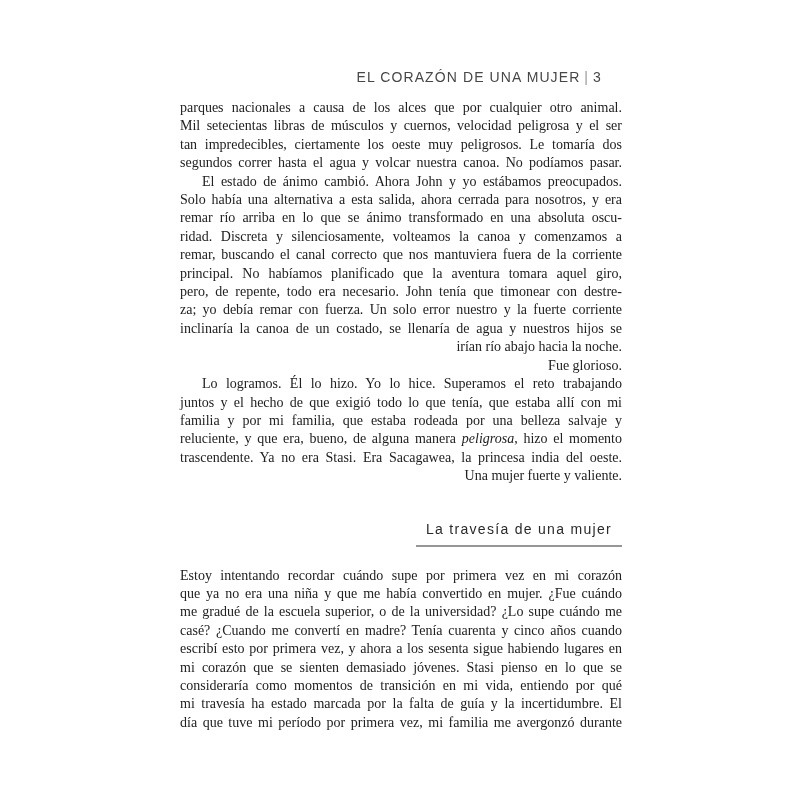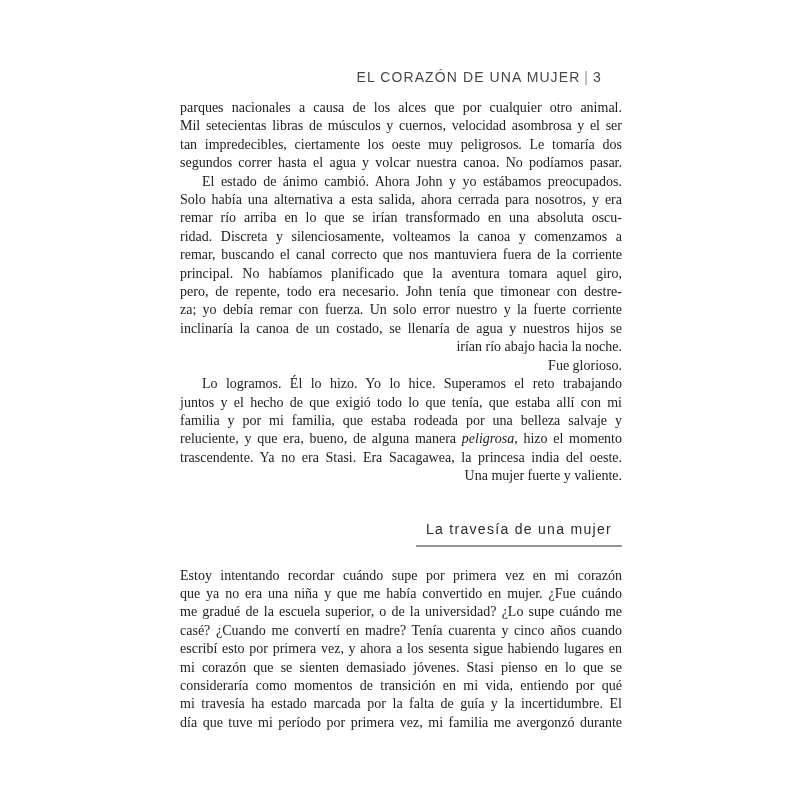--- a/index.html
+++ b/index.html
@@ -79,28 +79,28 @@
 <body>
 
 <div class="running-header">
   <span>EL CORAZÓN DE UNA MUJER</span><span class="sep">|</span><span>3</span>
 </div>
 
 <div id="text-block">
   <div id="paras-before">
       <div class="para">
         <div class="line jl">parques nacionales a causa de los alces que por cualquier otro animal.</div>
-        <div class="line jl">Mil setecientas libras de músculos y cuernos, velocidad asombrosa y el ser</div>
+        <div class="line jl">Mil setecientas libras de músculos y cuernos, velocidad peligrosa y el ser</div>
         <div class="line jl">tan impredecibles, ciertamente los oeste muy peligrosos. Le tomaría dos</div>
         <div class="line jl">segundos correr hasta el agua y volcar nuestra canoa. No podíamos pasar.</div>
       </div>
       <div class="para indent">
         <div class="line jl">El estado de ánimo cambió. Ahora John y yo estábamos preocupados.</div>
         <div class="line jl">Solo había una alternativa a esta salida, ahora cerrada para nosotros, y era</div>
-        <div class="line jl">remar río arriba en lo que se irían transformado en una absoluta oscu-</div>
+        <div class="line jl">remar río arriba en lo que se ánimo transformado en una absoluta oscu-</div>
         <div class="line jl">ridad. Discreta y silenciosamente, volteamos la canoa y comenzamos a</div>
         <div class="line jl">remar, buscando el canal correcto que nos mantuviera fuera de la corriente</div>
         <div class="line jl">principal. No habíamos planificado que la aventura tomara aquel giro,</div>
         <div class="line jl">pero, de repente, todo era necesario. John tenía que timonear con destre-</div>
         <div class="line jl">za; yo debía remar con fuerza. Un solo error nuestro y la fuerte corriente</div>
         <div class="line jl">inclinaría la canoa de un costado, se llenaría de agua y nuestros hijos se</div>
         <div class="line">irían río abajo hacia la noche.</div>
       </div>
       <div class="para indent">
         <div class="line">Fue glorioso.</div>

